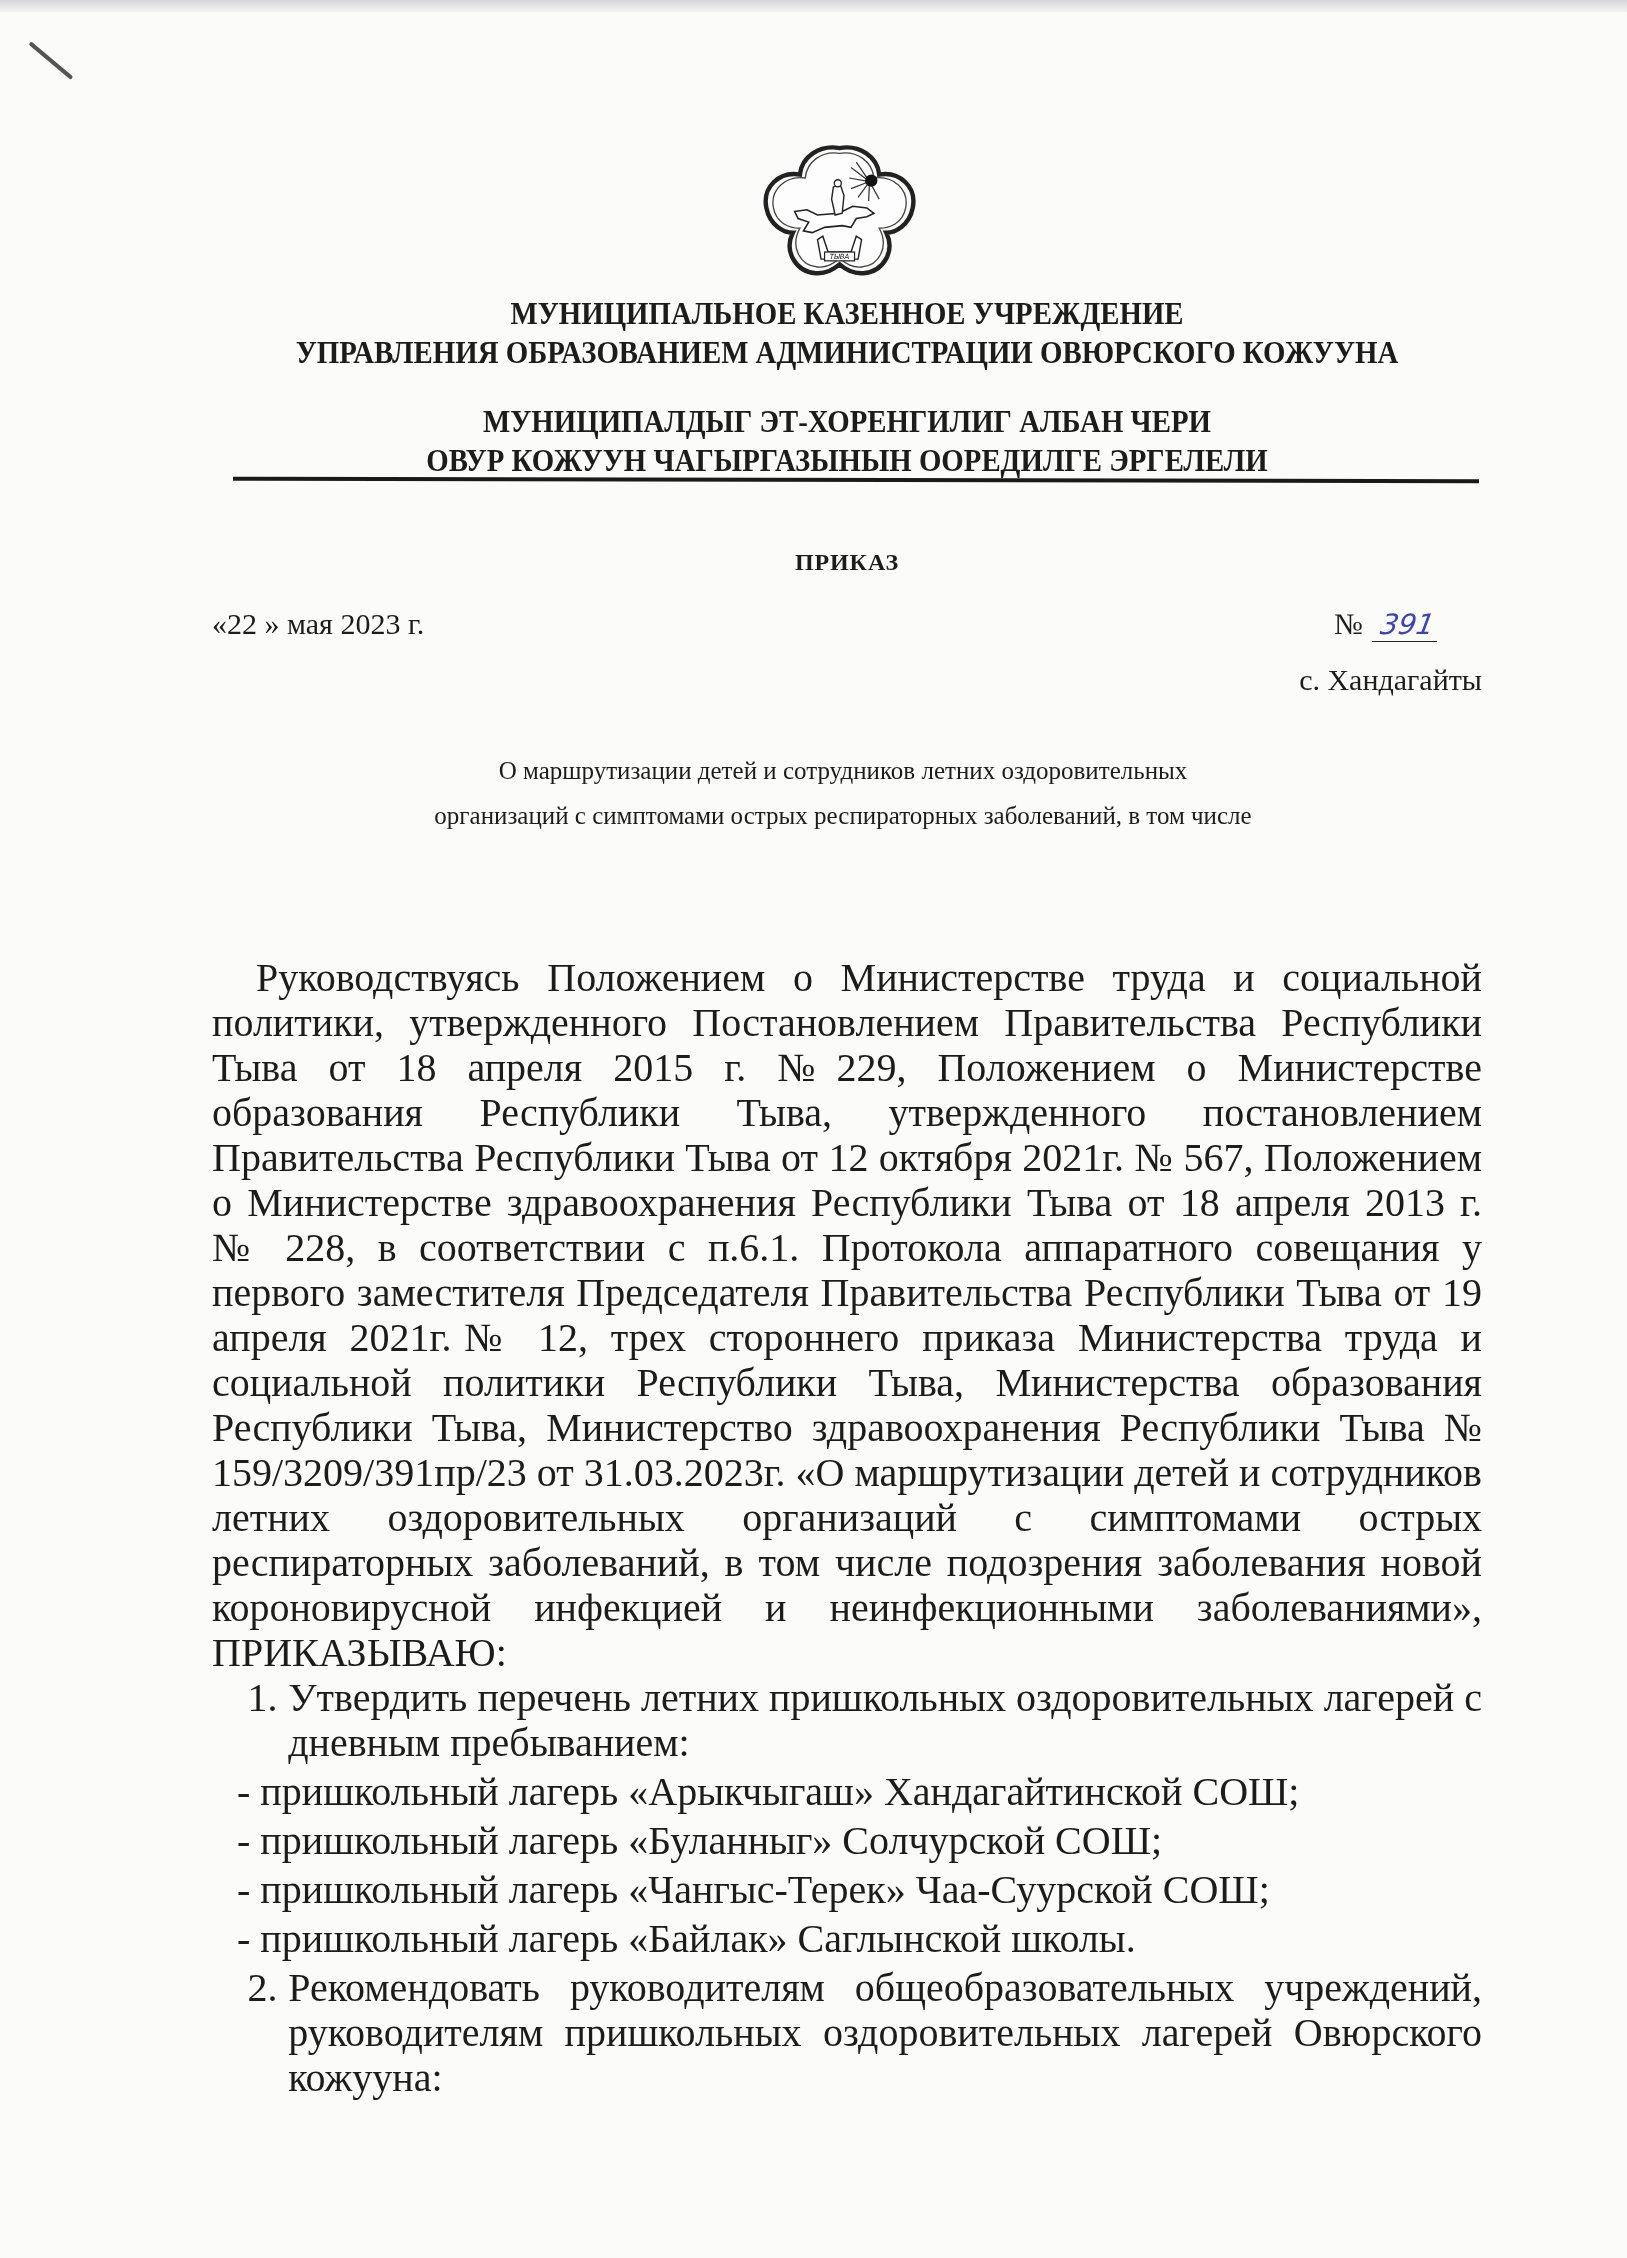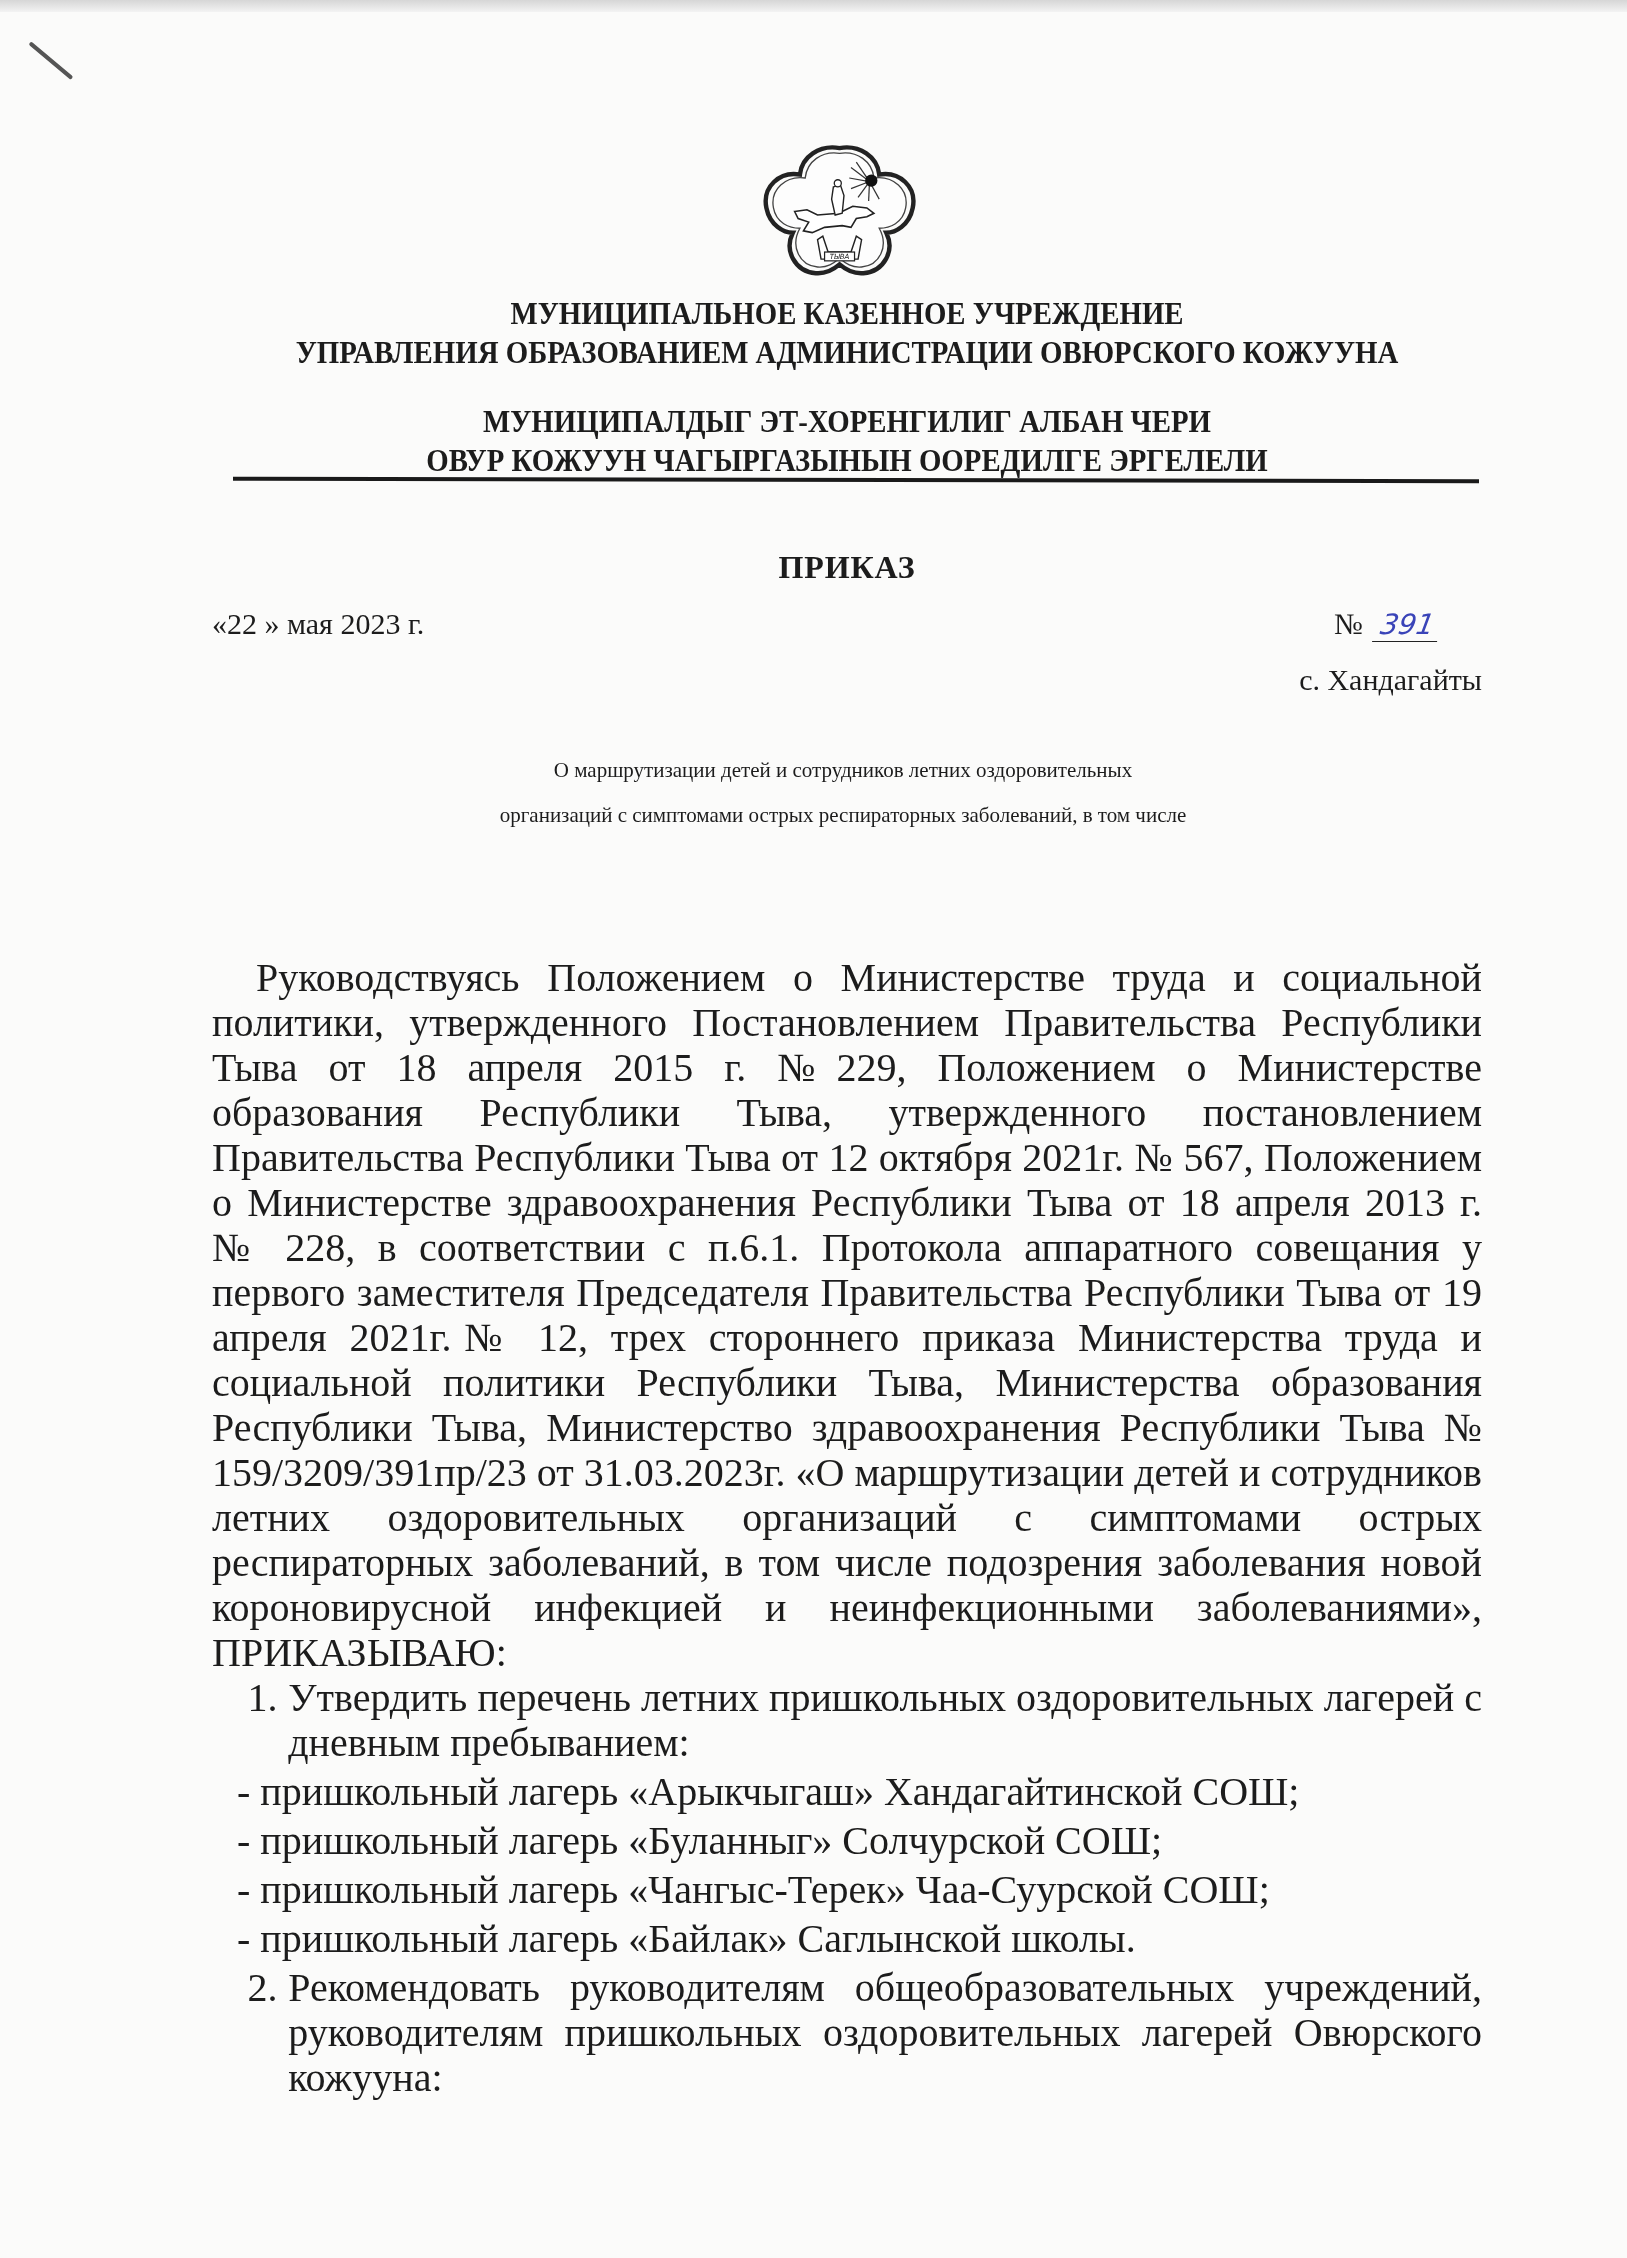--- a/index.html
+++ b/index.html
@@ -29,41 +29,41 @@
     transform: scaleX(0.93); transform-origin: center;
   }
   .org-ru { top: 294px; }
   .org-tyv { top: 402px; }
   .header-rule {
     position: absolute; left: 233px; top: 478px; width: 1246px; height: 3.5px;
     background: #1a1a1a; transform: rotate(0.12deg);
   }
   .order-title {
     position: absolute; left: 212px; top: 549px; width: 1270px; text-align: center;
-    font-weight: bold; font-size: 32px; letter-spacing: 0.9px;
+    font-weight: bold; font-size: 24px; letter-spacing: 0.9px;
   }
   .order-date {
     position: absolute; left: 212px; top: 607px; font-size: 30px;
   }
   .order-number {
     position: absolute; left: 1334px; top: 607px; font-size: 30px;
   }
   .order-number .num-handwritten {
     display: inline-block; min-width: 65px; margin-left: 5.3px;
     color: #3a44b8; font-style: italic; font-family: "DejaVu Sans", sans-serif;
     font-size: 28px; border-bottom: 1.8px solid #222; text-align: center;
     transform: skewX(-10deg);
   }
   .order-place {
     position: absolute; left: 212px; top: 663px; width: 1270px; text-align: right;
     font-size: 30px;
   }
   .subject {
     position: absolute; left: 221px; top: 748px; width: 1244px; text-align: center;
-    font-size: 21px; line-height: 45px;
+    font-size: 25px; line-height: 45px;
   }
   .body {
     position: absolute; left: 212px; top: 955px; width: 1270px;
     font-size: 40px; line-height: 45px; text-align: justify;
   }
   .body p { margin: 0; text-indent: 44px; }
 
   .list-item { display: flex; margin: 0; }
   .list-item .marker { width: 55px; flex: none; text-align: right; padding-right: 10.6px; margin-left: 0; }
   .list-item .text { flex: 1; text-align: justify; }

